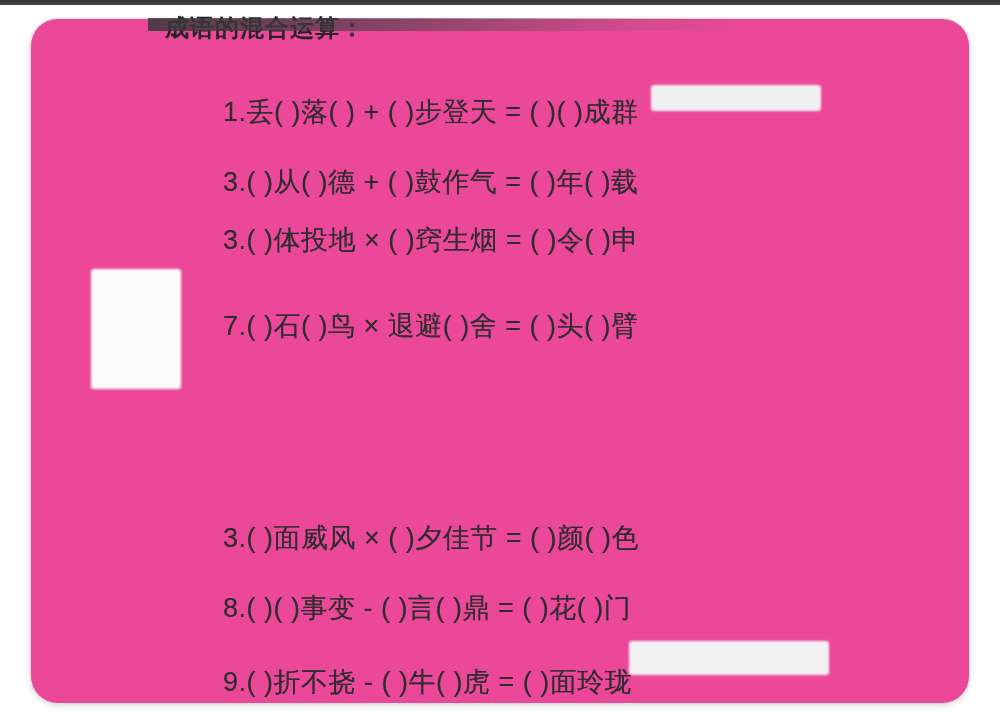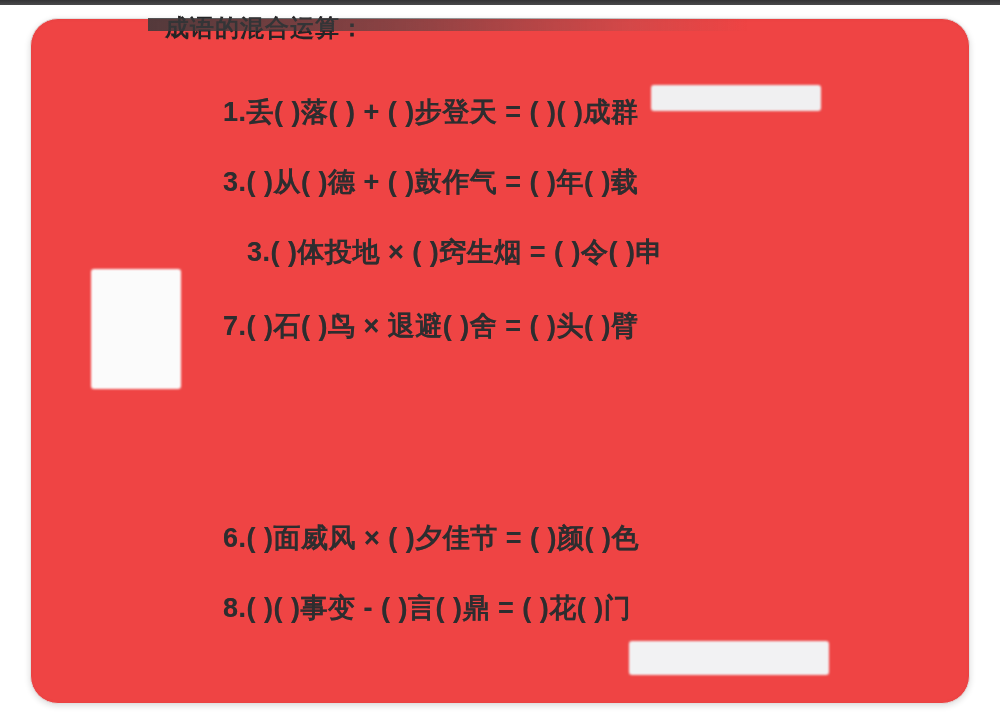--- a/index.html
+++ b/index.html
@@ -19,25 +19,24 @@
     position: absolute;
     left: 0; top: 0;
     width: 1000px; height: 5px;
     background: linear-gradient(to bottom, #333335, #4a4a4c);
   }
   
   .card {
     position: absolute;
     left: 30px; top: 18px;
     width: 938px; height: 684px;
-    background: #ef4444;
+    background: #ec4899;
     border: 1px solid #e1e1e1;
     border-radius: 28px;
     box-shadow: 0 2px 6px rgba(0,0,0,0.14), inset 0 0 4px rgba(0,0,0,0.04);
-    font-weight: bold;
   }
   
   .title {
     position: absolute;
     left: 165px; top: 12px;
     font-size: 24px;
     font-weight: bold;
     letter-spacing: 1px;
     color: #242426;
     white-space: nowrap;
@@ -84,22 +83,23 @@
   <div class="top-strip"></div>
 
   <div class="card">
 
     <div class="smudge s1"></div>
     <div class="smudge s2"></div>
     <div class="smudge s3"></div>
 
     <div class="problem" style="top: 78px;">1.丢( )落( ) + ( )步登天 = ( )( )成群</div>
     <div class="problem" style="top: 148px;">3.( )从( )德 + ( )鼓作气 = ( )年( )载</div>
-    <div class="problem" style="top: 218px; margin-left: 24px;">3.( )体投地 × ( )窍生烟 = ( )令( )申</div>
+    <div class="problem" style="top: 206px;">3.( )体投地 × ( )窍生烟 = ( )令( )申</div>
     <div class="problem" style="top: 292px;">7.( )石( )鸟 × 退避( )舍 = ( )头( )臂</div>
-    <div class="problem" style="top: 504px;">6.( )面威风 × ( )夕佳节 = ( )颜( )色</div>
+    <div class="problem" style="top: 504px;">3.( )面威风 × ( )夕佳节 = ( )颜( )色</div>
     <div class="problem" style="top: 574px; text-align: right;">8.( )( )事变 - ( )言( )鼎 = ( )花( )门</div>
+    <div class="problem" style="top: 648px;">9.( )折不挠 - ( )牛( )虎 = ( )面玲珑</div>
   </div>
 
   <div class="title">成语的混合运算：</div>
   <div class="title-shade"></div>
 
 </div>
 
 </body></html>

